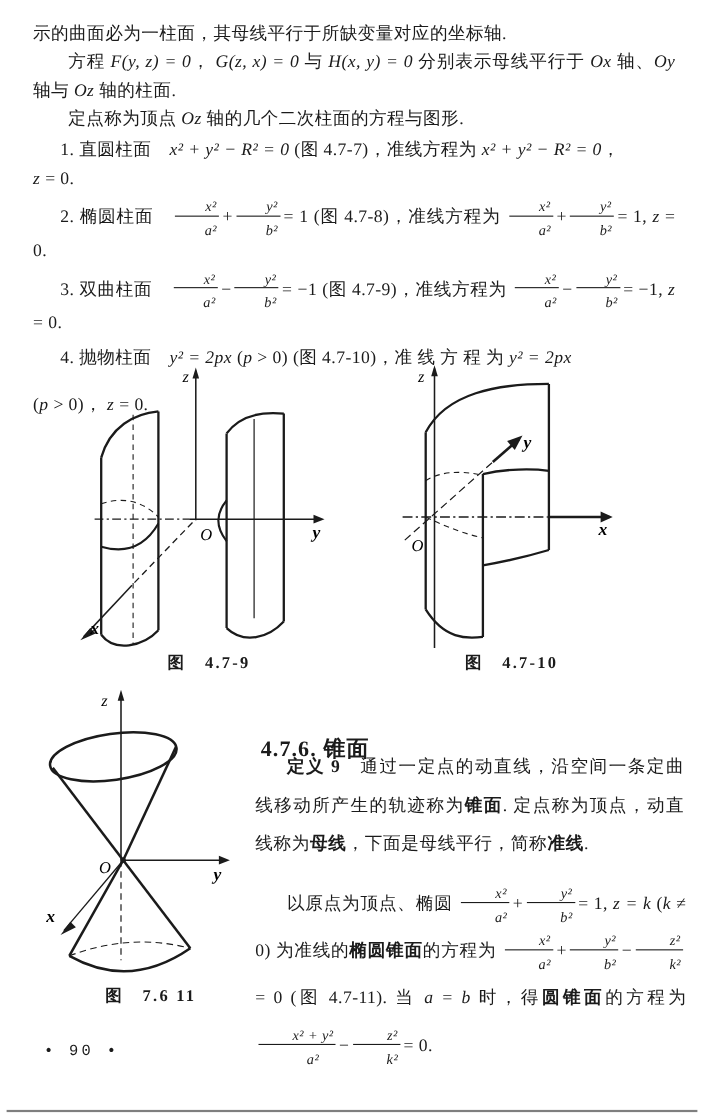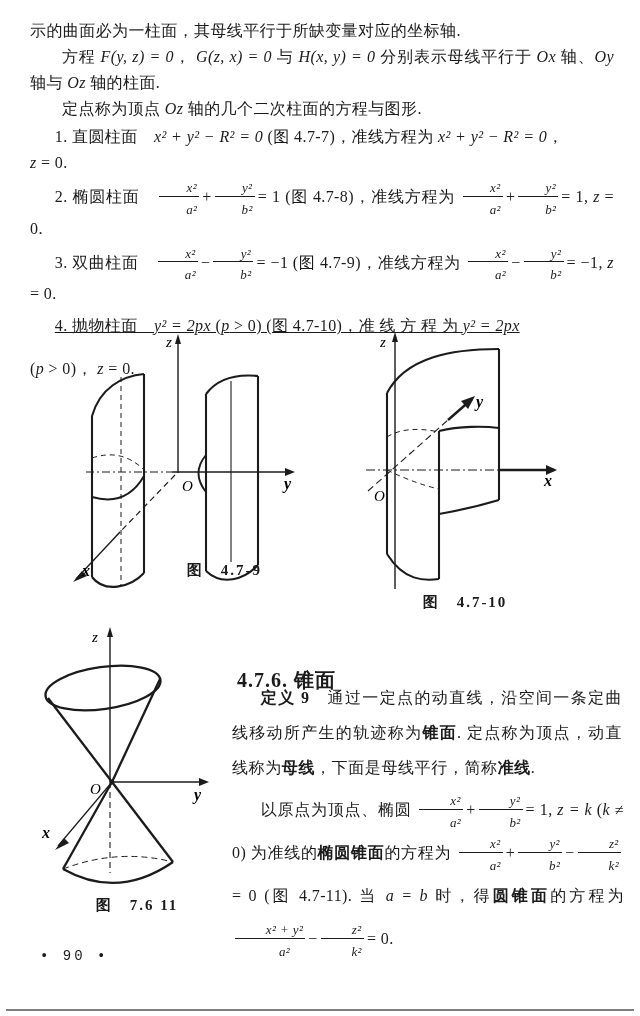--- a/index.html
+++ b/index.html
@@ -18,41 +18,41 @@
   .item{margin:0;text-align:justify;}
   .item.frline{margin:5px 0 3px;}
   .cont2{margin-left:4.6em;}
   .frac{display:inline-block;vertical-align:middle;text-align:center;
         line-height:1;margin:0 3px;font-style:italic;}
   .frac .num{display:block;font-size:13px;padding:0 2px 1.5px;}
   .frac .den{display:block;font-size:13px;border-top:1.2px solid #1b1b1b;padding:6px 2px 0;}
   .caption{font-size:15px;font-weight:bold;letter-spacing:2px;text-align:center;}
   .section-heading{font-size:20px;font-weight:bold;letter-spacing:1px;}
   .defpara{width:390px;font-size:16px;line-height:35px;text-align:justify;letter-spacing:0.6px;}
-  .conepara{width:392px;font-size:16px;line-height:43px;text-align:justify;letter-spacing:0.4px;}
+  .conepara{width:392px;font-size:16px;line-height:43px;text-align:justify;letter-spacing:0.4px;margin-top:12px;}
   .pageno{font-size:14px;letter-spacing:3px;font-family:Liberation Mono, monospace;}
   .botline{background:#3a3a3a;opacity:.65;}
   svg{display:block;}
   svg text{font-family:"Liberation Serif","DejaVu Serif",serif;}
   .axlabel{font-size:15px;font-style:italic;}
   .axlabel.bold{font-weight:bold;font-size:16px;}
 </style>
 </head>
 <body>
 
 <div class="abs intro txt" style="left:30px;top:18px;width:584px;">
   <p><span>示的曲面必为一柱面，其母线平行于所缺变量对应的坐标轴.</span></p>
   <p class="ind2"><span>方程 </span><span class="i">F(y, z) = 0</span><span>， </span><span class="i">G(z, x) = 0</span><span> 与 </span><span class="i">H(x, y) = 0</span><span> 分别表示母线平行于 </span><span class="i">Ox</span><span> 轴、</span><span class="i">Oy</span><span> 轴与 </span><span class="i">Oz</span><span> 轴的柱面.</span></p>
   <p class="ind2"><span>定点称为顶点 </span><span class="i">Oz</span><span> 轴的几个二次柱面的方程与图形.</span></p>
 
   <p class="item ind15" style="margin-top:2px;"><span>1. 直圆柱面　</span><span class="i">x² + y² − R² = 0</span><span> (图 4.7-7)，准线方程为 </span><span class="i">x² + y² − R² = 0</span><span>，</span></p>
   <p class="item"><span class="i">z</span><span> = 0.</span></p>
   <p class="item frline ind15"><span>2. 椭圆柱面　</span><span class="frac"><span class="num">x²</span><span class="den">a²</span></span><span>+</span><span class="frac"><span class="num">y²</span><span class="den">b²</span></span><span>= 1 (图 4.7-8)，准线方程为 </span><span class="frac"><span class="num">x²</span><span class="den">a²</span></span><span>+</span><span class="frac"><span class="num">y²</span><span class="den">b²</span></span><span>= 1, </span><span class="i">z</span><span> = 0.</span></p>
   <p class="item frline ind15"><span>3. 双曲柱面　</span><span class="frac"><span class="num">x²</span><span class="den">a²</span></span><span>−</span><span class="frac"><span class="num">y²</span><span class="den">b²</span></span><span>= −1 (图 4.7-9)，准线方程为 </span><span class="frac"><span class="num">x²</span><span class="den">a²</span></span><span>−</span><span class="frac"><span class="num">y²</span><span class="den">b²</span></span><span>= −1, </span><span class="i">z</span><span> = 0.</span></p>
-  <p class="item ind15" style="margin-top:6px;text-decoration:underline;"><span>4. 抛物柱面　</span><span class="i">y² = 2px</span><span> (</span><span class="i">p</span><span> &gt; 0) (图 4.7-10)，准 线 方 程 为 </span><span class="i">y² = 2px</span></p>
+  <p class="item ind15" style="margin-top:6px;"><span>4. 抛物柱面　</span><span class="i">y² = 2px</span><span> (</span><span class="i">p</span><span> &gt; 0) (图 4.7-10)，准 线 方 程 为 </span><span class="i">y² = 2px</span></p>
   <p class="item cont2" style="margin-top:17px;"><span>(</span><span class="i">p</span><span> &gt; 0)， </span><span class="i">z</span><span> = 0.</span></p>
 </div>
 
 <svg class="abs" style="left:38px;top:331px;" width="305" height="262" viewBox="0 0 305 262">
   <g stroke="#1b1b1b" fill="none">
 
     <path d="M140,6 V142" stroke-width="1.4"></path>
     <path d="M137,13 L140,3 L143,13" fill="#1b1b1b" stroke="none"></path>
 
     <path d="M48,141 H134" stroke-width="1.2" stroke-dasharray="8 3 2 3"></path>
@@ -78,21 +78,21 @@
     <path d="M168,63 C180,47 200,43 220,45"></path>
     <path d="M168,240 C184,255 206,249 220,234"></path>
     <path d="M168,124 Q153,142 168,161" stroke-width="1.9"></path>
     <path d="M193,50 V231" stroke-width="1.1"></path>
   </g>
   <text class="axlabel" x="128" y="16">z</text>
   <text class="axlabel bold" x="246" y="158">y</text>
   <text class="axlabel bold" x="44" y="245">x</text>
   <text class="axlabel" x="144" y="160">O</text>
 </svg>
-<div class="abs caption" style="left:118px;top:561px;width:144px;text-align:right;">图　4.7-9</div>
+<div class="abs caption" style="left:118px;top:593px;width:144px;">图　4.7-9</div>
 
 <svg class="abs" style="left:348px;top:329px;" width="272" height="264" viewBox="0 0 272 264">
   <g stroke="#1b1b1b" fill="none">
 
     <path d="M47,6 V260" stroke-width="1.4"></path>
     <path d="M44,13 L47,3 L50,13" fill="#1b1b1b" stroke="none"></path>
 
     <path d="M18,141 H150" stroke-width="1.2" stroke-dasharray="9 3 2 3"></path>
     <path d="M150,141 H206" stroke-width="2.4"></path>
     <path d="M198,136 L209,141 L198,146" fill="#1b1b1b" stroke="none"></path>

